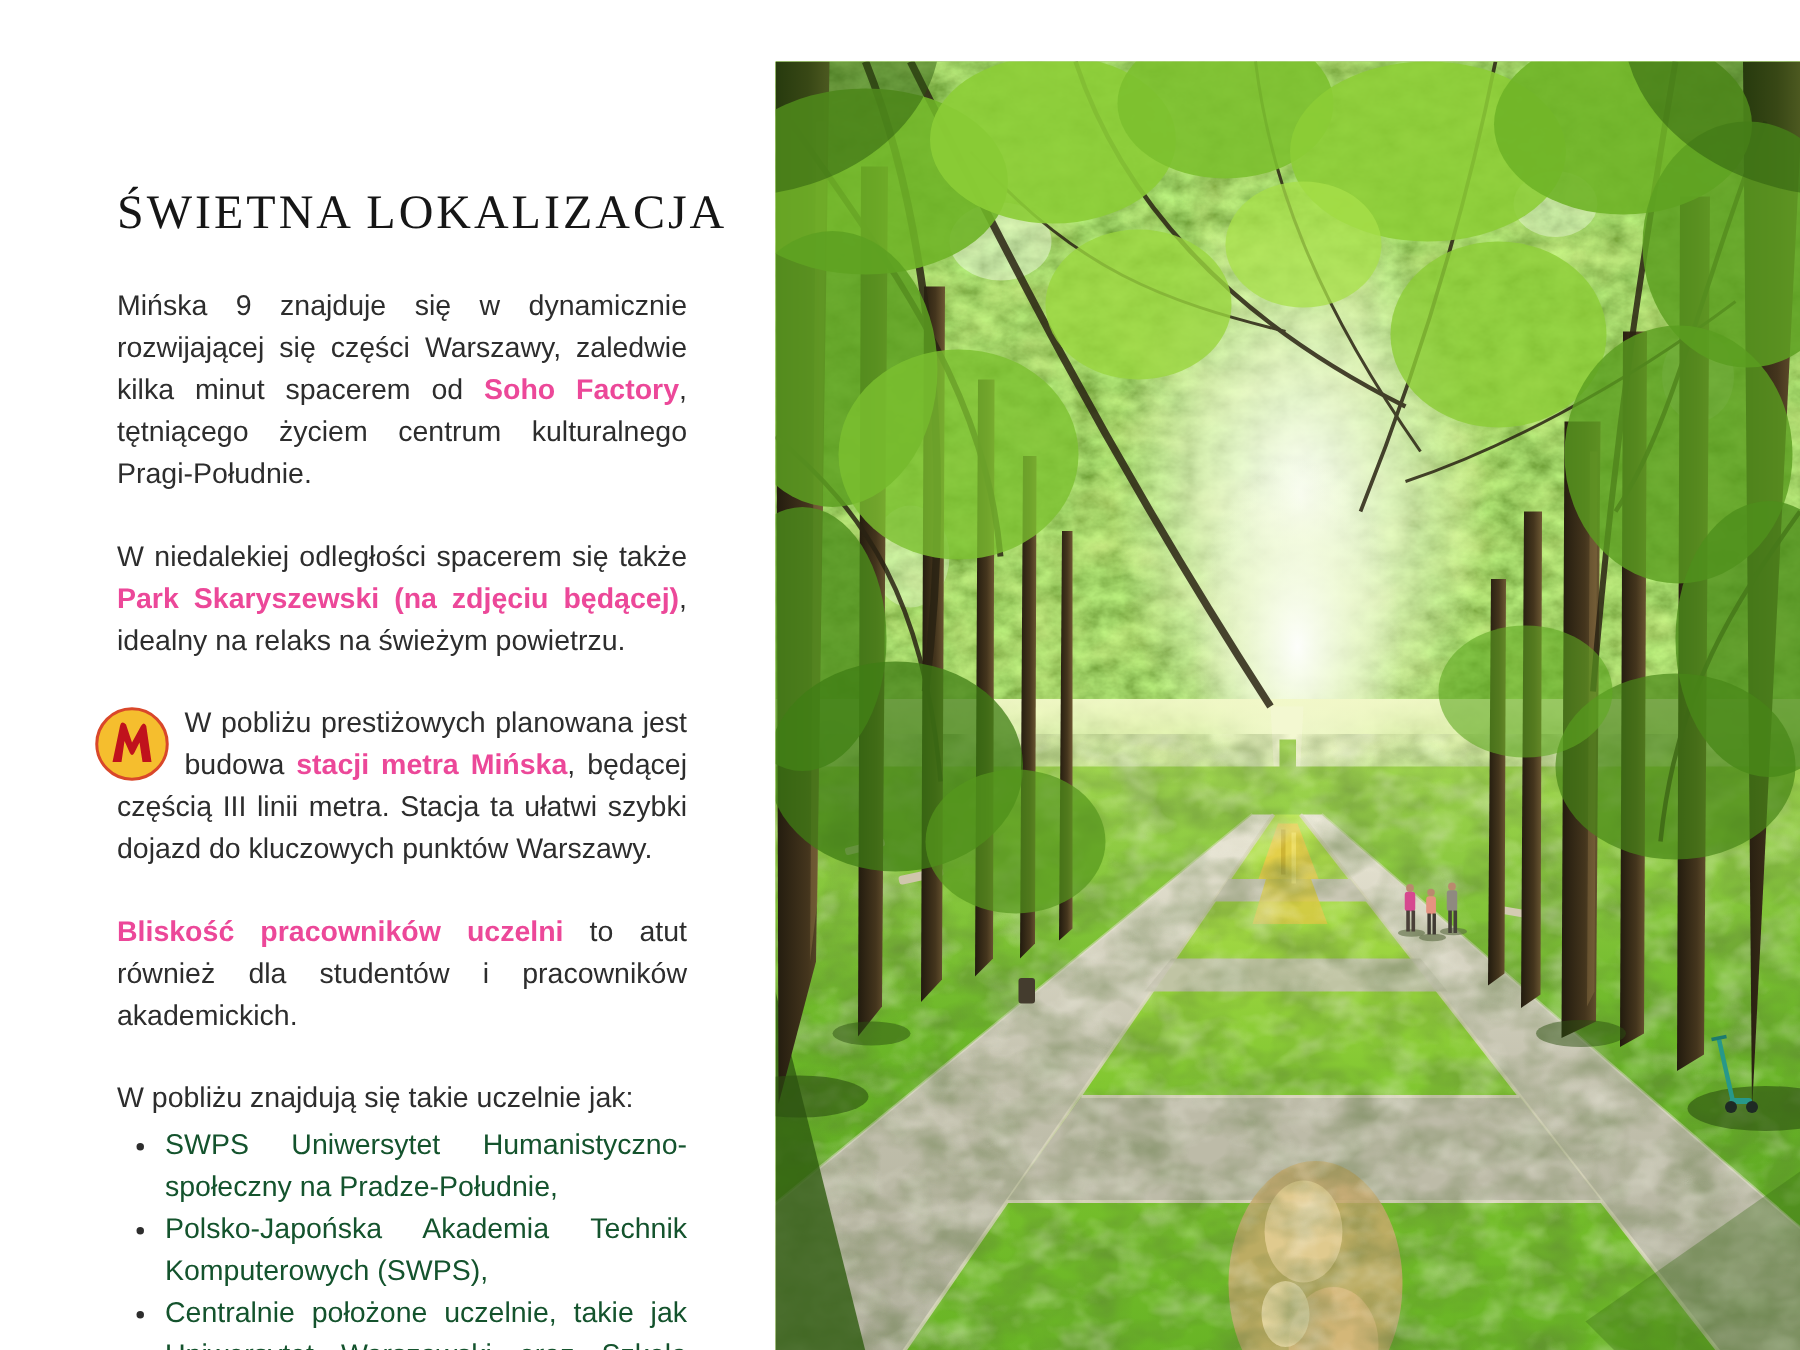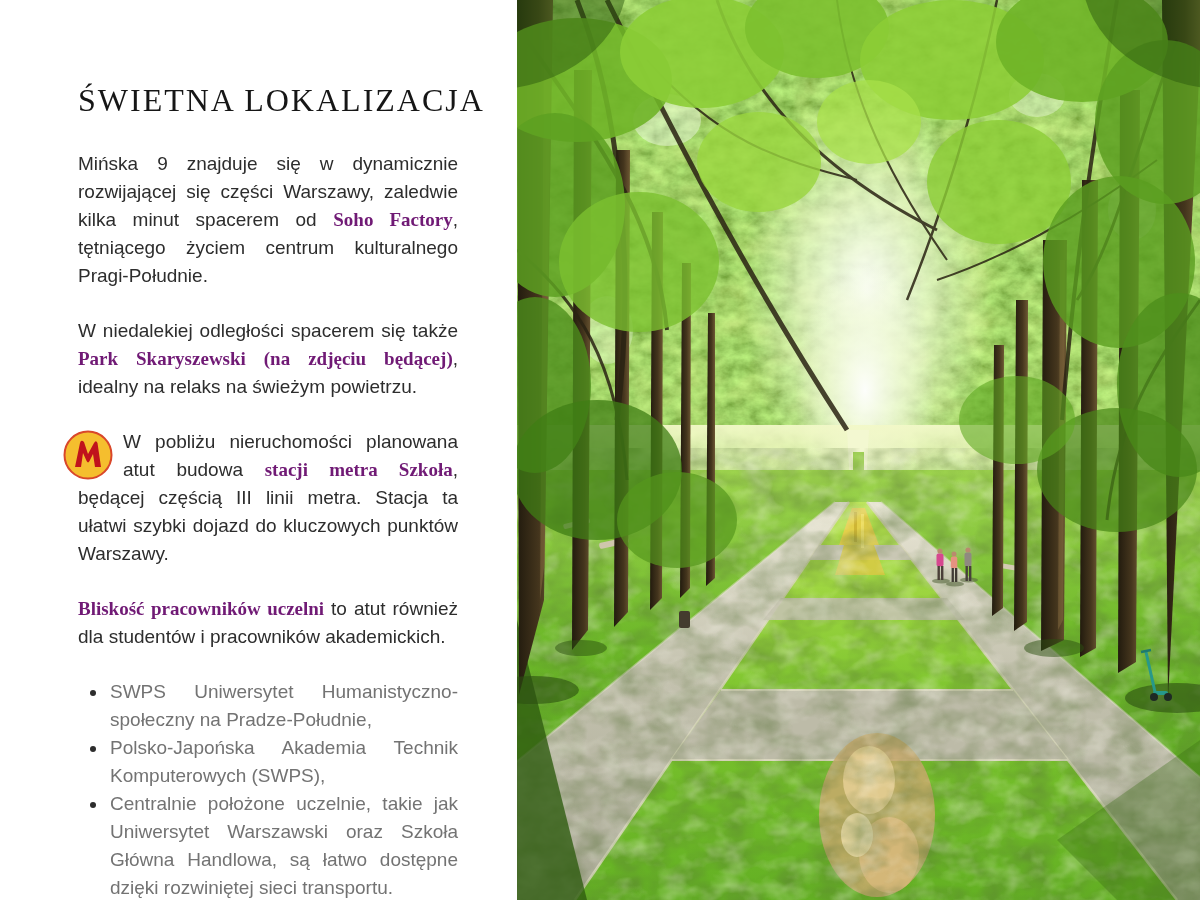--- a/index.html
+++ b/index.html
@@ -1,37 +1,37 @@
 <!DOCTYPE html>
 <html><head>
 <meta charset="utf-8">
 <style>
   html,body{margin:0;padding:0;background:#ffffff;}
   body{width:1200px;height:900px;overflow:hidden;font-family:"Liberation Sans",sans-serif;}
-  .slide{position:relative;width:1200px;height:820px;background:#ffffff;}
+  .slide{position:relative;width:1200px;height:820px;background:#ffffff;margin-top:41px;}
 
   
   .content{position:absolute;left:78px;top:82px;width:380px;color:#2d2d2d;}
   .title{
     font-family:"Liberation Serif",serif;
     font-size:32px;line-height:36px;letter-spacing:2px;
     color:#161616;font-weight:500;margin:0 0 32px 0;white-space:nowrap;
   }
   .para{
     font-size:19px;line-height:28px;text-align:justify;
     margin:0 0 27px 0;color:#2d2d2d;
   }
-  .para .b, li .b{font-weight:700;color:#701a75;font-family:Liberation Serif, serif;}
+  .para .b, li .b{font-weight:700;color:#ec4899;}
   .metro-badge{
     float:left;width:50px;height:50px;margin:2px 10px 4px -15px;
   }
   .intro{margin:0 0 3px 0;font-size:19px;line-height:28px;text-align:left;}
   ul.uni-list{margin:0;padding:0 0 0 30px;}
   ul.uni-list li{
-    font-size:19px;line-height:28px;text-align:justify;color:#737373;
+    font-size:19px;line-height:28px;text-align:justify;color:#14532d;
     margin:0;padding:0 0 0 2px;
   }
   ul.uni-list li::marker{color:#2d2d2d;}
 
   
   .photo{
     position:absolute;left:517px;top:0;width:683px;height:900px;overflow:hidden;
     background:#7db82e;
   }
   .photo svg{display:block;}
@@ -47,25 +47,26 @@
     <p class="para"><span><span>Mińska 9 znajduje się w dynamicznie rozwijającej się części Warszawy, zaledwie kilka minut spacerem od </span><span class="b">Soho Factory</span><span>, tętniącego życiem centrum kulturalnego Pragi-Południe.</span></span></p>
 
     <p class="para"><span><span>W niedalekiej odległości spacerem się także </span><span class="b">Park Skaryszewski (na zdjęciu będącej)</span><span>, idealny na relaks na świeżym powietrzu.</span></span></p>
 
     <p class="para">
       <span class="metro-badge">
         <svg width="50" height="50" viewBox="0 0 50 50">
           <circle cx="25" cy="25" r="23.5" fill="#F5BE2E" stroke="#D9472A" stroke-width="2"></circle>
           <path d="M12 37 L17 13 Q18 9 21 12 L25 24 L31 13 Q33 9.5 34.5 13 L38 37 L32 37 L30 24 L26.5 31 Q25 33.8 23.6 31 L20 23 L18 37 Z" fill="#C0121C"></path>
         </svg>
-      </span><span><span>W pobliżu nieruchomości planowana atut budowa </span><span class="b">stacji metra Szkoła</span><span>, będącej częścią III linii metra. Stacja ta ułatwi szybki dojazd do kluczowych punktów Warszawy.</span></span>
+      </span><span><span>W pobliżu prestiżowych planowana jest budowa </span><span class="b">stacji metra Mińska</span><span>, będącej częścią III linii metra. Stacja ta ułatwi szybki dojazd do kluczowych punktów Warszawy.</span></span>
     </p>
 
     <p class="para"><span><span class="b">Bliskość pracowników uczelni</span><span> to atut również dla studentów i pracowników akademickich.</span></span></p>
 
+    <p class="para intro">W pobliżu znajdują się takie uczelnie jak:</p>
     <ul class="uni-list">
         <li><span>SWPS Uniwersytet Humanistyczno-społeczny na Pradze-Południe,</span></li>
         <li><span>Polsko-Japońska Akademia Technik Komputerowych (SWPS),</span></li>
         <li><span>Centralnie położone uczelnie, takie jak Uniwersytet Warszawski oraz Szkoła Główna Handlowa, są łatwo dostępne dzięki rozwiniętej sieci transportu.</span></li>
       </ul>
   </div>
 
   <div class="photo" aria-label="park-alley-photo">
     <svg width="683" height="900" viewBox="0 0 683 900">
       <defs>

